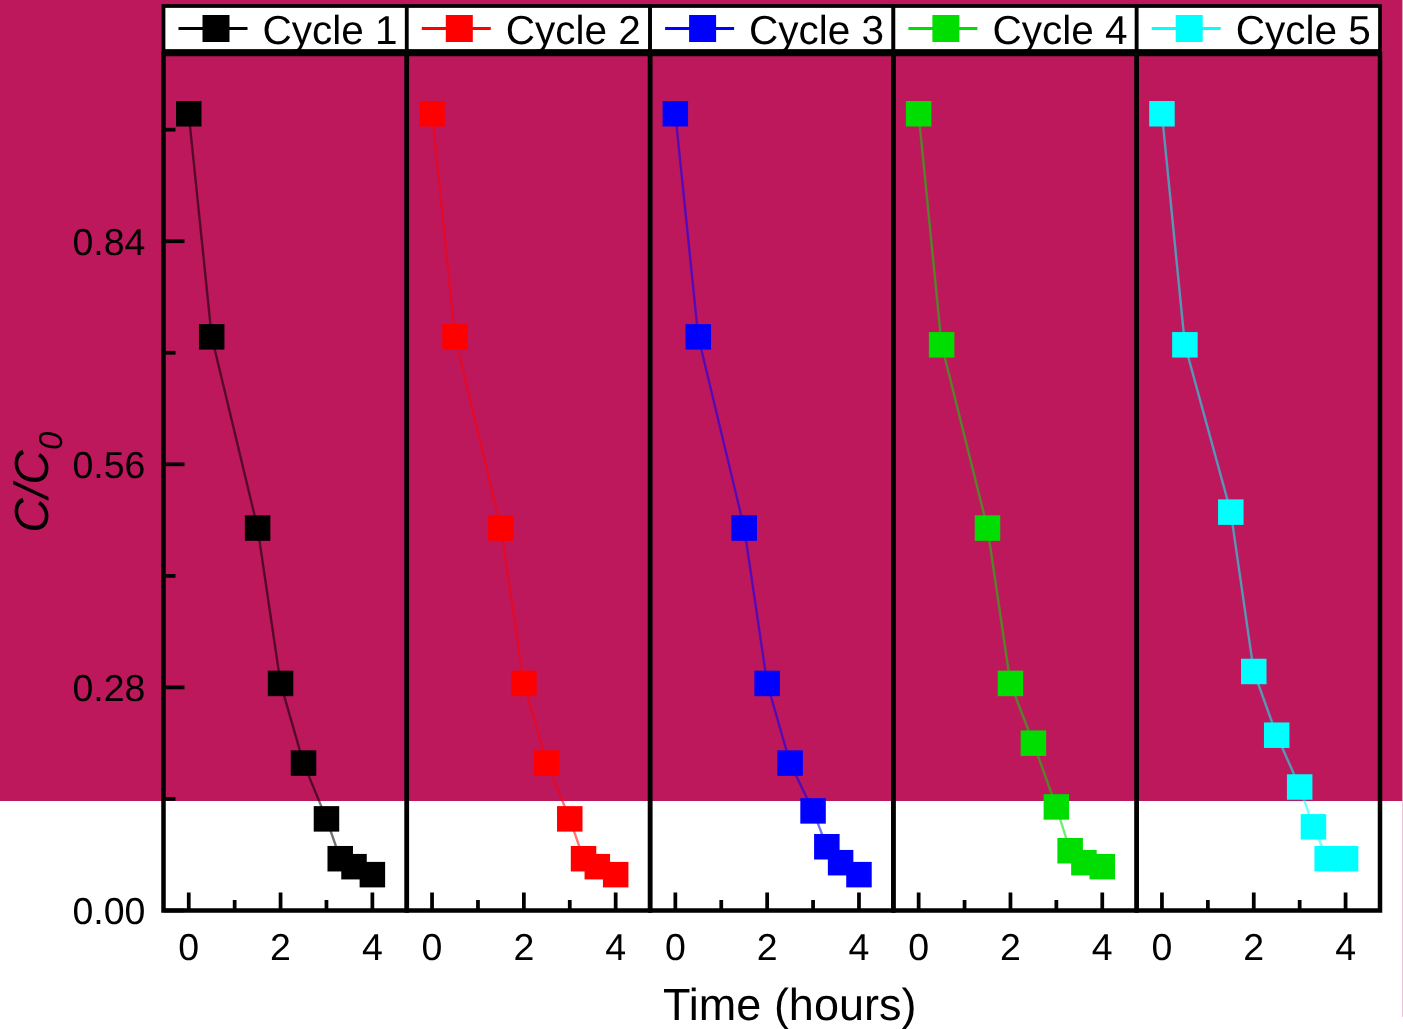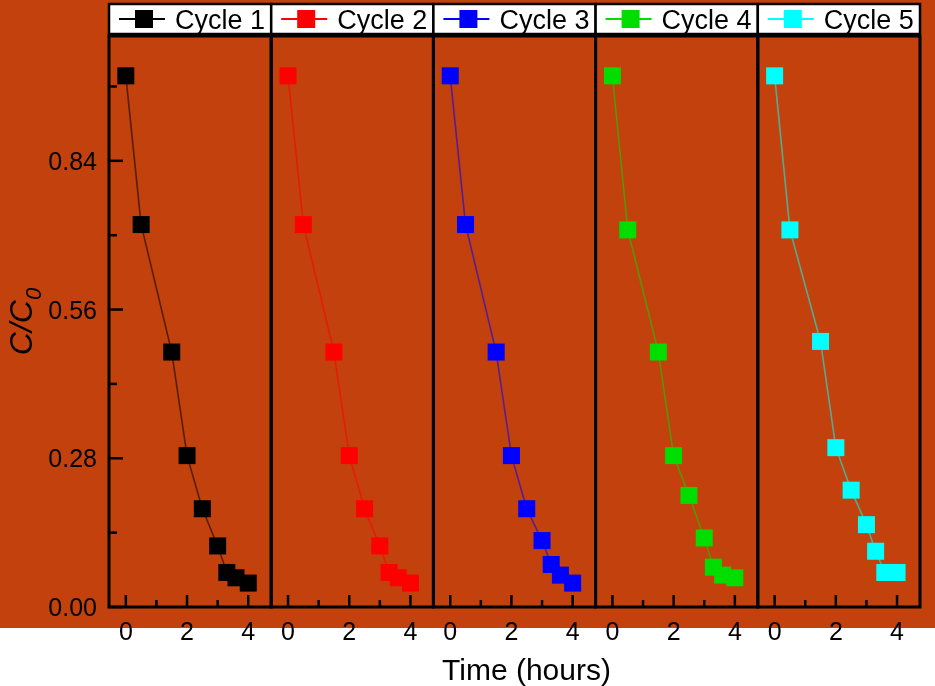--- a/index.html
+++ b/index.html
@@ -9,22 +9,22 @@
   }
   body {
     width: 935px;
     height: 686px;
     font-family: "Liberation Sans", sans-serif;
     overflow: hidden;
   }
   #figure {
     position: relative;
     width: 935px;
-    height: 628px;
-    background: #c2410c;
+    height: 534px;
+    background: #be185d;
   }
   #plot-svg {
     position: absolute;
     left: 0;
     top: 0;
   }
   .tick-label {
     font-family: "Liberation Sans", sans-serif;
     font-size: 25px;
     fill: #000000;

